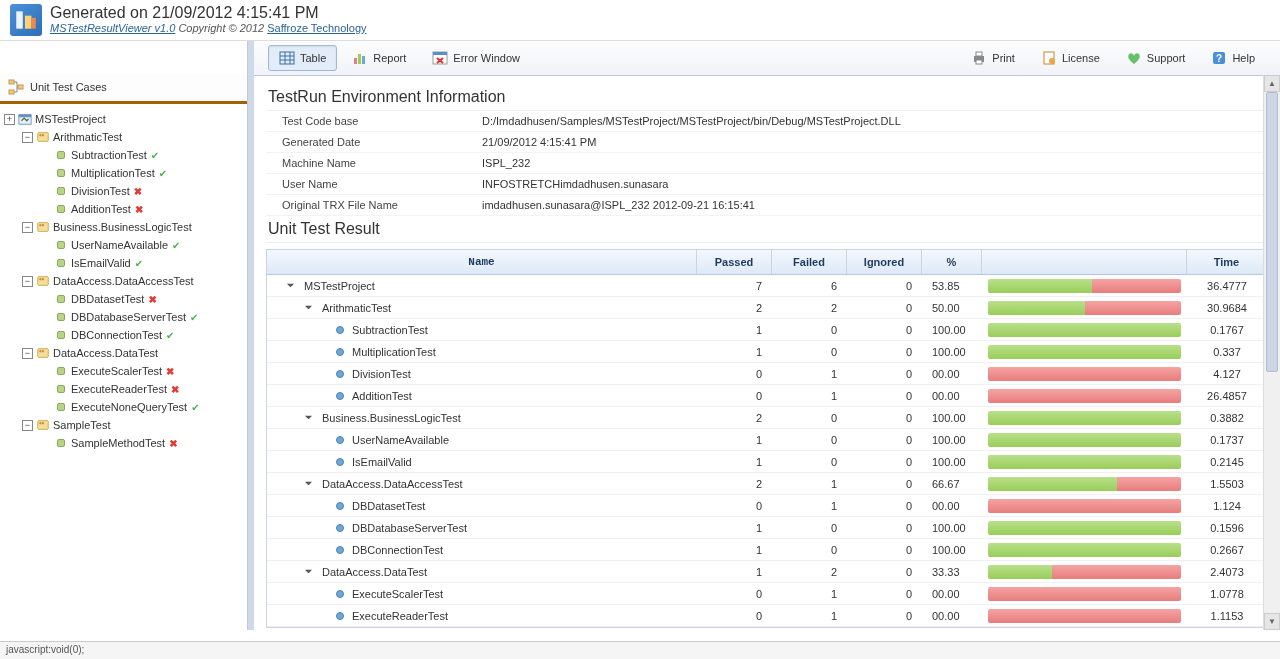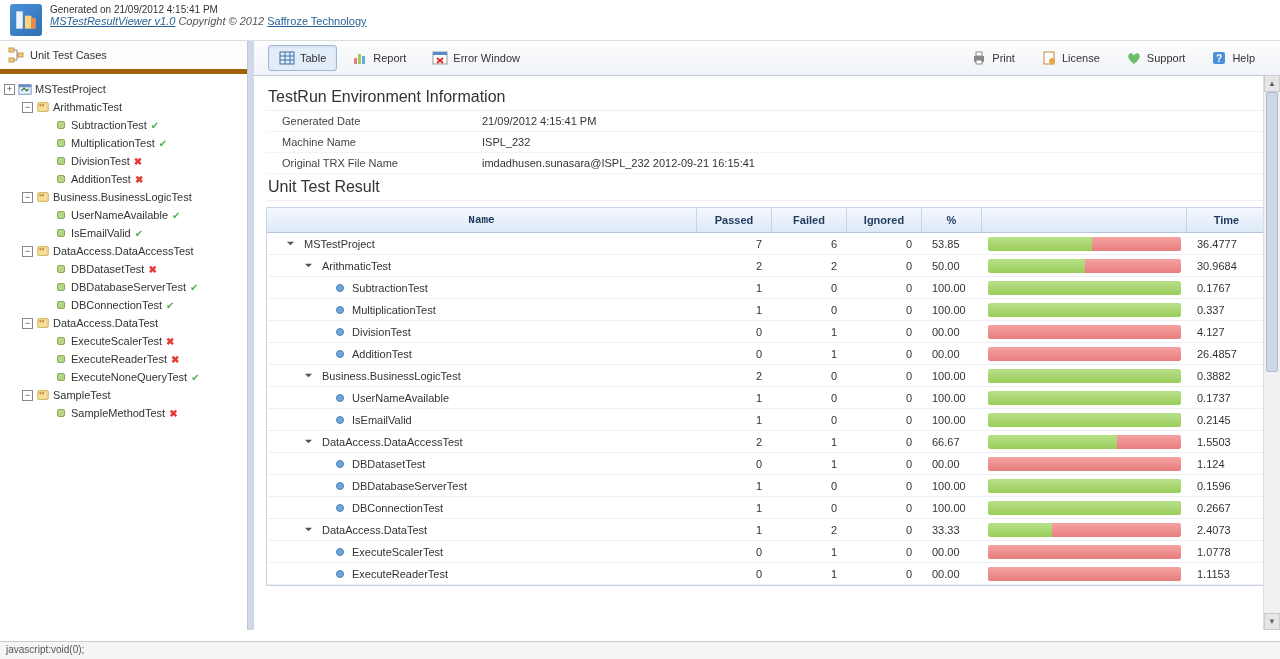--- a/index.html
+++ b/index.html
@@ -2,27 +2,27 @@
 <html><head>
 <meta charset="utf-8">
 <style>
 * { margin: 0; padding: 0; box-sizing: border-box; }
 body { font-family: Verdana, Arial, sans-serif; font-size: 11px; color: #333; background: #fff; overflow: hidden; }
 .header { display: flex; align-items: flex-start; padding: 4px 10px; border-bottom: 1px solid #ddd; }
 .header-icon { width: 32px; height: 32px; margin-right: 8px; background: linear-gradient(135deg, #4a90d9 0%, #2e6fb5 100%); border-radius: 3px; display: flex; align-items: center; justify-content: center; }
 .header-icon svg { width: 26px; height: 26px; }
 .header-text { flex: 1; }
 .header-title { font-size: 13px; font-weight: bold; color: #111; }
-.header-sub { font-size: 10px; color: #333; }
+.header-sub { font-size: 16px; color: #333; }
 .header-links a.app-link { color: #2a6496; font-style: italic; text-decoration: underline; }
 .header-links span { font-style: italic; color: #555; }
 .header-links a.tech-link { color: #2a6496; text-decoration: underline; }
 .main { display: flex; height: calc(100vh - 70px); }
 .sidebar { width: 248px; border-right: 1px solid #c0c9d6; display: flex; flex-direction: column; }
-.sidebar-title { padding: 6px 8px; border-bottom: 5px solid #a16207; background: #fdfdfd; display: flex; align-items: center; gap: 6px; color: #333; }
+.sidebar-title { padding: 6px 8px; border-bottom: 3px solid #a16207; background: #fdfdfd; display: flex; align-items: center; gap: 6px; color: #333; margin-top: 32px; }
 .tree { flex: 1; overflow: auto; padding: 6px 4px; }
 .tree-row { display: flex; align-items: center; gap: 2px; padding: 1px 2px; cursor: pointer; white-space: nowrap; }
 .toggle { width: 11px; height: 11px; border: 1px solid #888; background: #fff; display: inline-flex; align-items: center; justify-content: center; font-size: 9px; line-height: 1; color: #444; }
 .toggle-space { width: 11px; display: inline-block; }
 .node-icon { width: 16px; height: 16px; display: inline-flex; align-items: center; justify-content: center; }
 .class-icon svg { width: 14px; height: 14px; }
 .method-icon { width: 8px; height: 8px; background: #b8d486; border: 1px solid #8aaa55; border-radius: 2px; }
 .status-pass { color: #4caf50; font-size: 10px; margin-left: 2px; }
 .status-fail { color: #e53935; font-size: 10px; margin-left: 2px; font-weight: bold; }
 .tree-label { color: #333; }
@@ -46,21 +46,21 @@
 .grid-head { display: flex; background: linear-gradient(#f4f8fd, #dde9f7); border-bottom: 1px solid #b7c6dc; color: #1f3a5f; font-weight: bold; }
 .grid-head .cell { padding: 6px 8px; border-right: 1px solid #c8d4e6; }
 .grid-body .row { display: flex; border-bottom: 1px solid #eef0f3; align-items: center; min-height: 22px; }
 .cell { overflow: hidden; text-overflow: ellipsis; white-space: nowrap; }
 .c-name { flex: 1; padding: 3px 6px; display: flex; align-items: center; gap: 4px; }
 .c-passed { width: 75px; text-align: right; padding: 3px 10px; }
 .c-failed { width: 75px; text-align: right; padding: 3px 10px; }
 .c-ignored { width: 75px; text-align: right; padding: 3px 10px; }
 .c-pct { width: 60px; padding: 3px 10px; }
 .c-bar { width: 205px; padding: 3px 6px; }
-.c-time { width: 80px; text-align: left; padding: 3px 10px; }
+.c-time { width: 80px; text-align: center; padding: 3px 10px; }
 .grid-head .c-name { justify-content: center; font-family: Liberation Mono, monospace; }
 .grid-head .c-passed, .grid-head .c-failed, .grid-head .c-ignored, .grid-head .c-pct, .grid-head .c-time { text-align: center; }
 .row-toggle { width: 11px; height: 11px; display: inline-flex; align-items: center; justify-content: center; cursor: pointer; }
 .row-toggle svg { width: 9px; height: 9px; }
 .row-toggle-space { width: 11px; display: inline-block; }
 .method-dot { width: 8px; height: 8px; border-radius: 50%; background: #6fa8d8; border: 1px solid #4a82b5; display: inline-block; }
 .bar { height: 14px; display: flex; border-radius: 2px; overflow: hidden; }
 .bar-pass { background: linear-gradient(#b8e08a, #9acd5a); }
 .bar-fail { background: linear-gradient(#f5a3a3, #e77d7d); }
 .status-bar { position: fixed; bottom: 0; left: 0; right: 0; height: 18px; border-top: 1px solid #ccc; background: #f5f5f5; font-size: 10px; color: #555; padding: 2px 6px; }
@@ -333,28 +333,36 @@
               <text x="8" y="12" text-anchor="middle" fill="#fff" font-size="10" font-weight="bold">?</text>
             </svg>
           <span>Help</span>
         </div>
       </div>
     </div>
     <div class="panel">
       <div class="info-header">TestRun Environment Information</div>
       <div id="env-rows">
           <div class="info-row">
+            <div class="info-label">Test Code base</div>
+            <div class="info-val">D:/Imdadhusen/Samples/MSTestProject/MSTestProject/bin/Debug/MSTestProject.DLL</div>
+          </div>
+          <div class="info-row">
             <div class="info-label">Generated Date</div>
             <div class="info-val">21/09/2012 4:15:41 PM</div>
           </div>
         </div>
       <div id="asm-rows">
           <div class="info-row">
             <div class="info-label">Machine Name</div>
             <div class="info-val">ISPL_232</div>
+          </div>
+          <div class="info-row">
+            <div class="info-label">User Name</div>
+            <div class="info-val">INFOSTRETCHimdadhusen.sunasara</div>
           </div>
           <div class="info-row">
             <div class="info-label">Original TRX File Name</div>
             <div class="info-val">imdadhusen.sunasara@ISPL_232 2012-09-21 16:15:41</div>
           </div>
         </div>
       <div class="info-header">Unit Test Result</div>
       <div class="grid">
         <div class="grid-head">
           <div class="cell c-name">Name</div>

